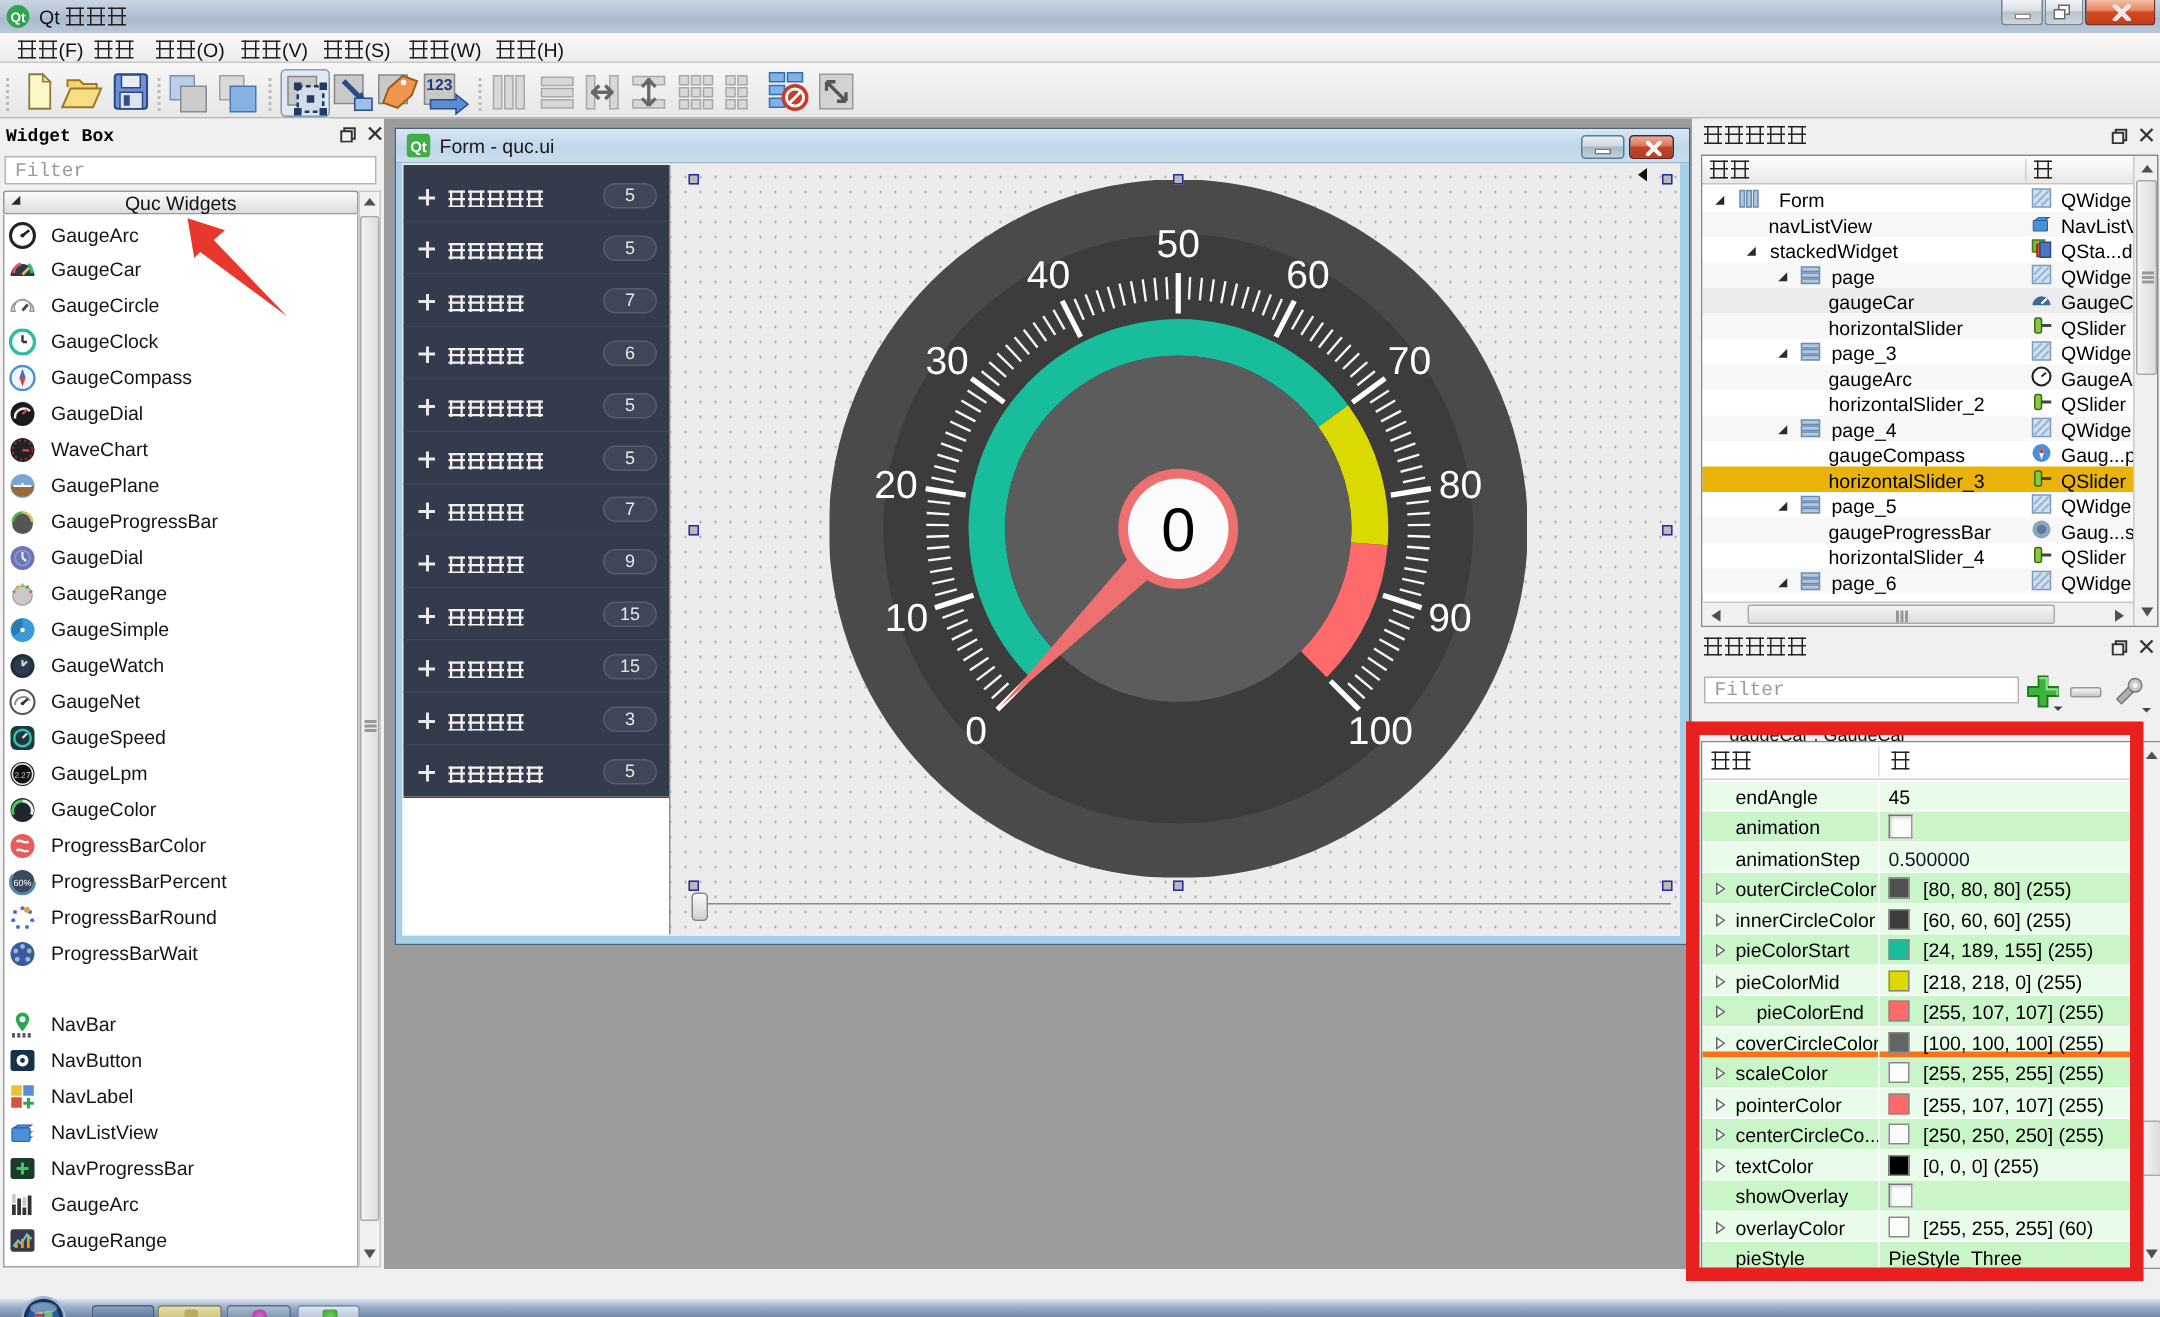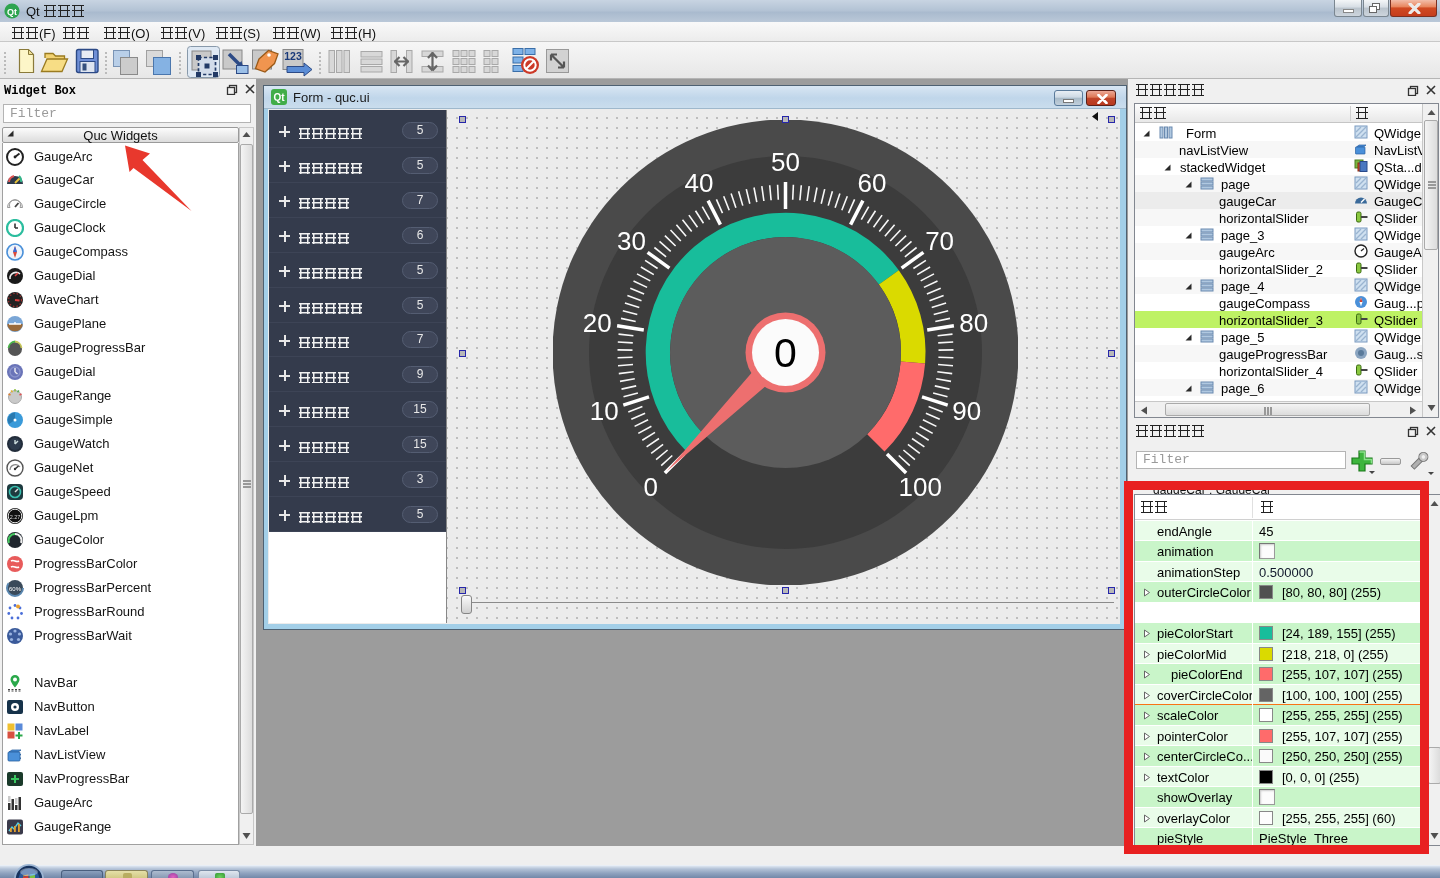--- a/index.html
+++ b/index.html
@@ -771,21 +771,21 @@
       </div>
 <div class="abs" style="left:0;top:189.6px;width:287px;height:17px;background:#fff;overflow:hidden;">
         <span class="abs" style="left:84px;top:2px;font-size:13px;color:#000">gaugeCompass</span>
         <svg class="abs" style="left:219px;top:1px" width="14" height="14">
           <circle cx="7" cy="7" r="6" fill="#4a90d9"></circle>
           <path d="M7 2.5 L8.5 7 L7 11.5 L5.5 7 z" fill="#fff"></path>
           <path d="M7 2.5 L8.5 7 L5.5 7 z" fill="#d04030"></path>
         </svg>
         <span class="abs" style="left:239px;top:2px;font-size:13px;color:#000">Gaug...p</span>
       </div>
-<div class="abs" style="left:0;top:206.6px;width:287px;height:17px;background:#bef264;overflow:hidden;">
+<div class="abs" style="left:0;top:206.6px;width:287px;height:17px;background:#eab308;overflow:hidden;">
         <span class="abs" style="left:84px;top:2px;font-size:13px;color:#000">horizontalSlider_3</span>
         <svg class="abs" style="left:219px;top:1px" width="14" height="14">
           <rect x="2.5" y="2" width="4.5" height="10" rx="1.5" fill="#8ac840" stroke="#3a6a10"></rect>
           <path d="M7 7 h6.5" stroke="#444" stroke-width="2"></path>
         </svg>
         <span class="abs" style="left:239px;top:2px;font-size:13px;color:#000">QSlider</span>
       </div>
 <div class="abs" style="left:0;top:223.6px;width:287px;height:17px;background:#fff;overflow:hidden;">
         <svg class="abs" style="left:49px;top:5px" width="9" height="9">
           <path d="M7.5 1.5 L7.5 7.5 L1.5 7.5 Z" fill="#2a2a2a"></path>
@@ -908,20 +908,28 @@
         <span class="abs" style="left:124px;top:3px;font-size:13px;color:#0f172a">0.500000</span>
       </div>
 <div class="abs" style="left:0;top:87.4px;width:291px;height:20.5px;background:#c9f5c9;border-bottom:1px solid #fff;">
         <svg class="abs" style="left:8px;top:6px" width="8" height="9">
           <path d="M1.5 1 L6.5 4.5 L1.5 8 Z" fill="#fff" stroke="#666" stroke-width="1"></path>
         </svg>
         <span class="abs" style="left:22px;top:3px;font-size:13px;color:#000">outerCircleColor</span>
         <div class="abs" style="left:124px;top:3px;width:14px;height:14px;background:#505050;border:1px solid #888;"></div>
         <span class="abs" style="left:147px;top:3px;font-size:13px;color:#000">[80, 80, 80] (255)</span>
       </div>
+<div class="abs" style="left:0;top:107.9px;width:291px;height:20.5px;background:#e9fce9;border-bottom:1px solid #fff;">
+        <svg class="abs" style="left:8px;top:6px" width="8" height="9">
+          <path d="M1.5 1 L6.5 4.5 L1.5 8 Z" fill="#fff" stroke="#666" stroke-width="1"></path>
+        </svg>
+        <span class="abs" style="left:22px;top:3px;font-size:13px;color:#000">innerCircleColor</span>
+        <div class="abs" style="left:124px;top:3px;width:14px;height:14px;background:#3c3c3c;border:1px solid #888;"></div>
+        <span class="abs" style="left:147px;top:3px;font-size:13px;color:#000">[60, 60, 60] (255)</span>
+      </div>
 <div class="abs" style="left:0;top:128.4px;width:291px;height:20.5px;background:#c9f5c9;border-bottom:1px solid #fff;">
         <svg class="abs" style="left:8px;top:6px" width="8" height="9">
           <path d="M1.5 1 L6.5 4.5 L1.5 8 Z" fill="#fff" stroke="#666" stroke-width="1"></path>
         </svg>
         <span class="abs" style="left:22px;top:3px;font-size:13px;color:#000">pieColorStart</span>
         <div class="abs" style="left:124px;top:3px;width:14px;height:14px;background:#18bd9b;border:1px solid #888;"></div>
         <span class="abs" style="left:147px;top:3px;font-size:13px;color:#000">[24, 189, 155] (255)</span>
       </div>
 <div class="abs" style="left:0;top:148.9px;width:291px;height:20.5px;background:#e9fce9;border-bottom:1px solid #fff;">
         <svg class="abs" style="left:8px;top:6px" width="8" height="9">
@@ -932,21 +940,21 @@
         <span class="abs" style="left:147px;top:3px;font-size:13px;color:#000">[218, 218, 0] (255)</span>
       </div>
 <div class="abs" style="left:0;top:169.4px;width:291px;height:20.5px;background:#c9f5c9;border-bottom:1px solid #fff;">
         <svg class="abs" style="left:8px;top:6px" width="8" height="9">
           <path d="M1.5 1 L6.5 4.5 L1.5 8 Z" fill="#fff" stroke="#666" stroke-width="1"></path>
         </svg>
         <span class="abs" style="left:36px;top:3px;font-size:13px;color:#000">pieColorEnd</span>
         <div class="abs" style="left:124px;top:3px;width:14px;height:14px;background:#ff6b6b;border:1px solid #888;"></div>
         <span class="abs" style="left:147px;top:3px;font-size:13px;color:#000">[255, 107, 107] (255)</span>
       </div>
-<div class="abs" style="left:0;top:189.9px;width:291px;height:20.5px;background:#e9fce9;border-bottom:1px solid #f97316;">
+<div class="abs" style="left:0;top:189.9px;width:291px;height:20.5px;background:#e9fce9;border-bottom:4px solid #f97316;">
         <svg class="abs" style="left:8px;top:6px" width="8" height="9">
           <path d="M1.5 1 L6.5 4.5 L1.5 8 Z" fill="#fff" stroke="#666" stroke-width="1"></path>
         </svg>
         <span class="abs" style="left:22px;top:3px;font-size:13px;color:#000">coverCircleColor</span>
         <div class="abs" style="left:124px;top:3px;width:14px;height:14px;background:#646464;border:1px solid #888;"></div>
         <span class="abs" style="left:147px;top:3px;font-size:13px;color:#000">[100, 100, 100] (255)</span>
       </div>
 <div class="abs" style="left:0;top:210.4px;width:291px;height:20.5px;background:#c9f5c9;border-bottom:1px solid #fff;">
         <svg class="abs" style="left:8px;top:6px" width="8" height="9">
           <path d="M1.5 1 L6.5 4.5 L1.5 8 Z" fill="#fff" stroke="#666" stroke-width="1"></path>

